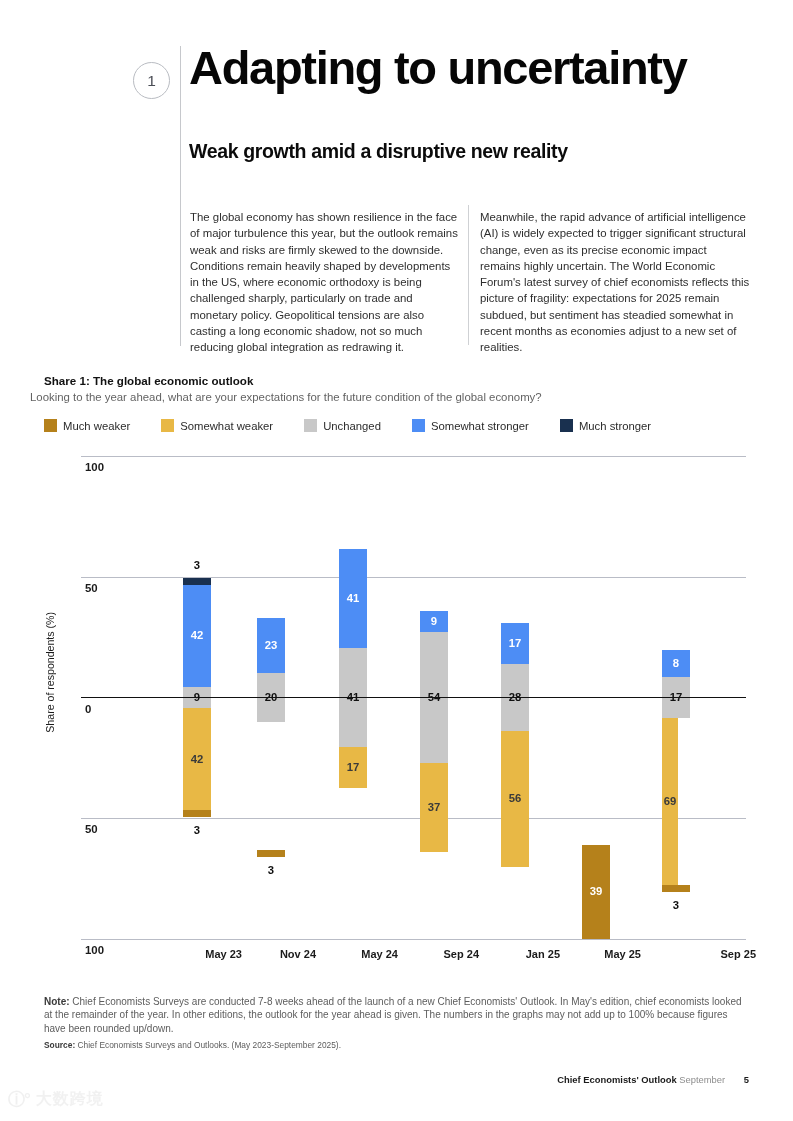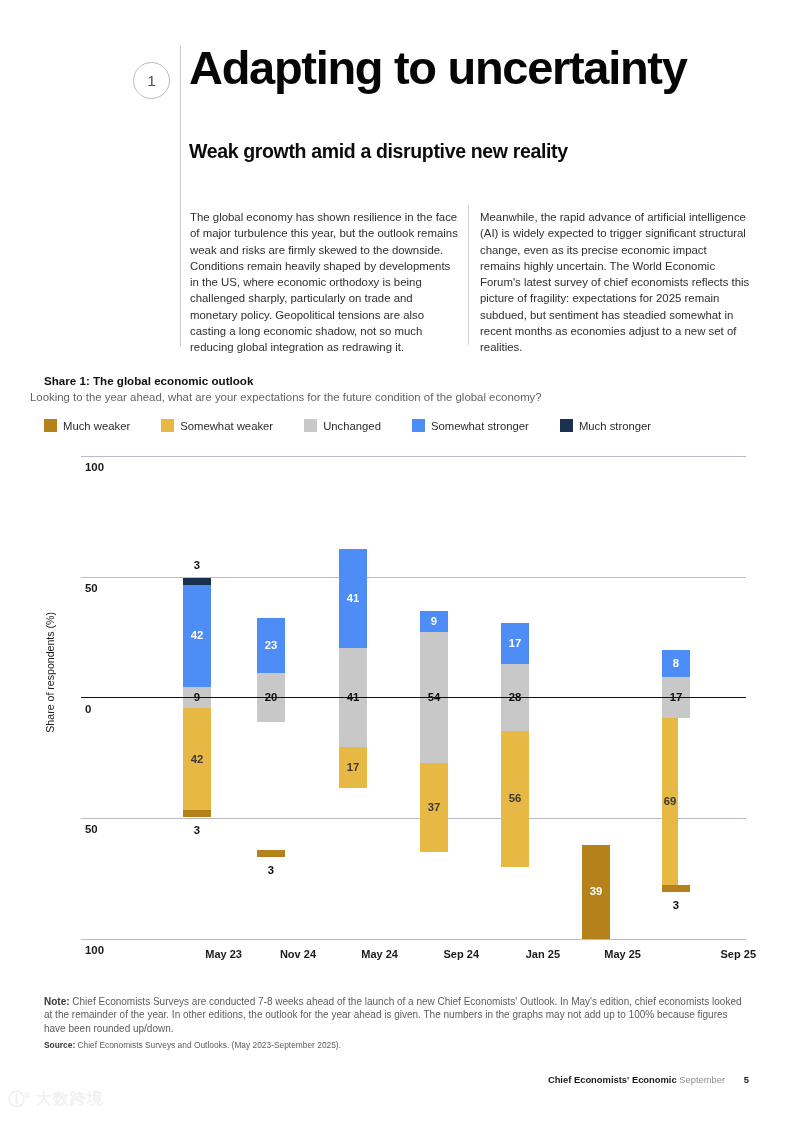--- a/index.html
+++ b/index.html
@@ -238,20 +238,20 @@
     </div>
 </div>
 
 <div class="note">
   <b>Note:</b><span> Chief Economists Surveys are conducted 7-8 weeks ahead of the launch of a new Chief Economists' Outlook. In May's edition, chief economists looked at the remainder of the year. In other editions, the outlook for the year ahead is given. The numbers in the graphs may not add up to 100% because figures have been rounded up/down.</span>
 </div>
 <div class="source">
   <b>Source:</b><span> Chief Economists Surveys and Outlooks. (May 2023-September 2025).</span>
 </div>
 <div class="pagefoot">
-  <span class="b1">Chief Economists' Economic</span>
+  <span class="b1">Chief Economists' Outlook</span>
   <span class="b2">September</span>
   <span class="pg">5</span>
 </div>
 <div class="watermark">
   <span class="wm-mark">ⓘ°</span>
   <span class="wm-text">大数跨境</span>
 </div>
 
 </body></html>

